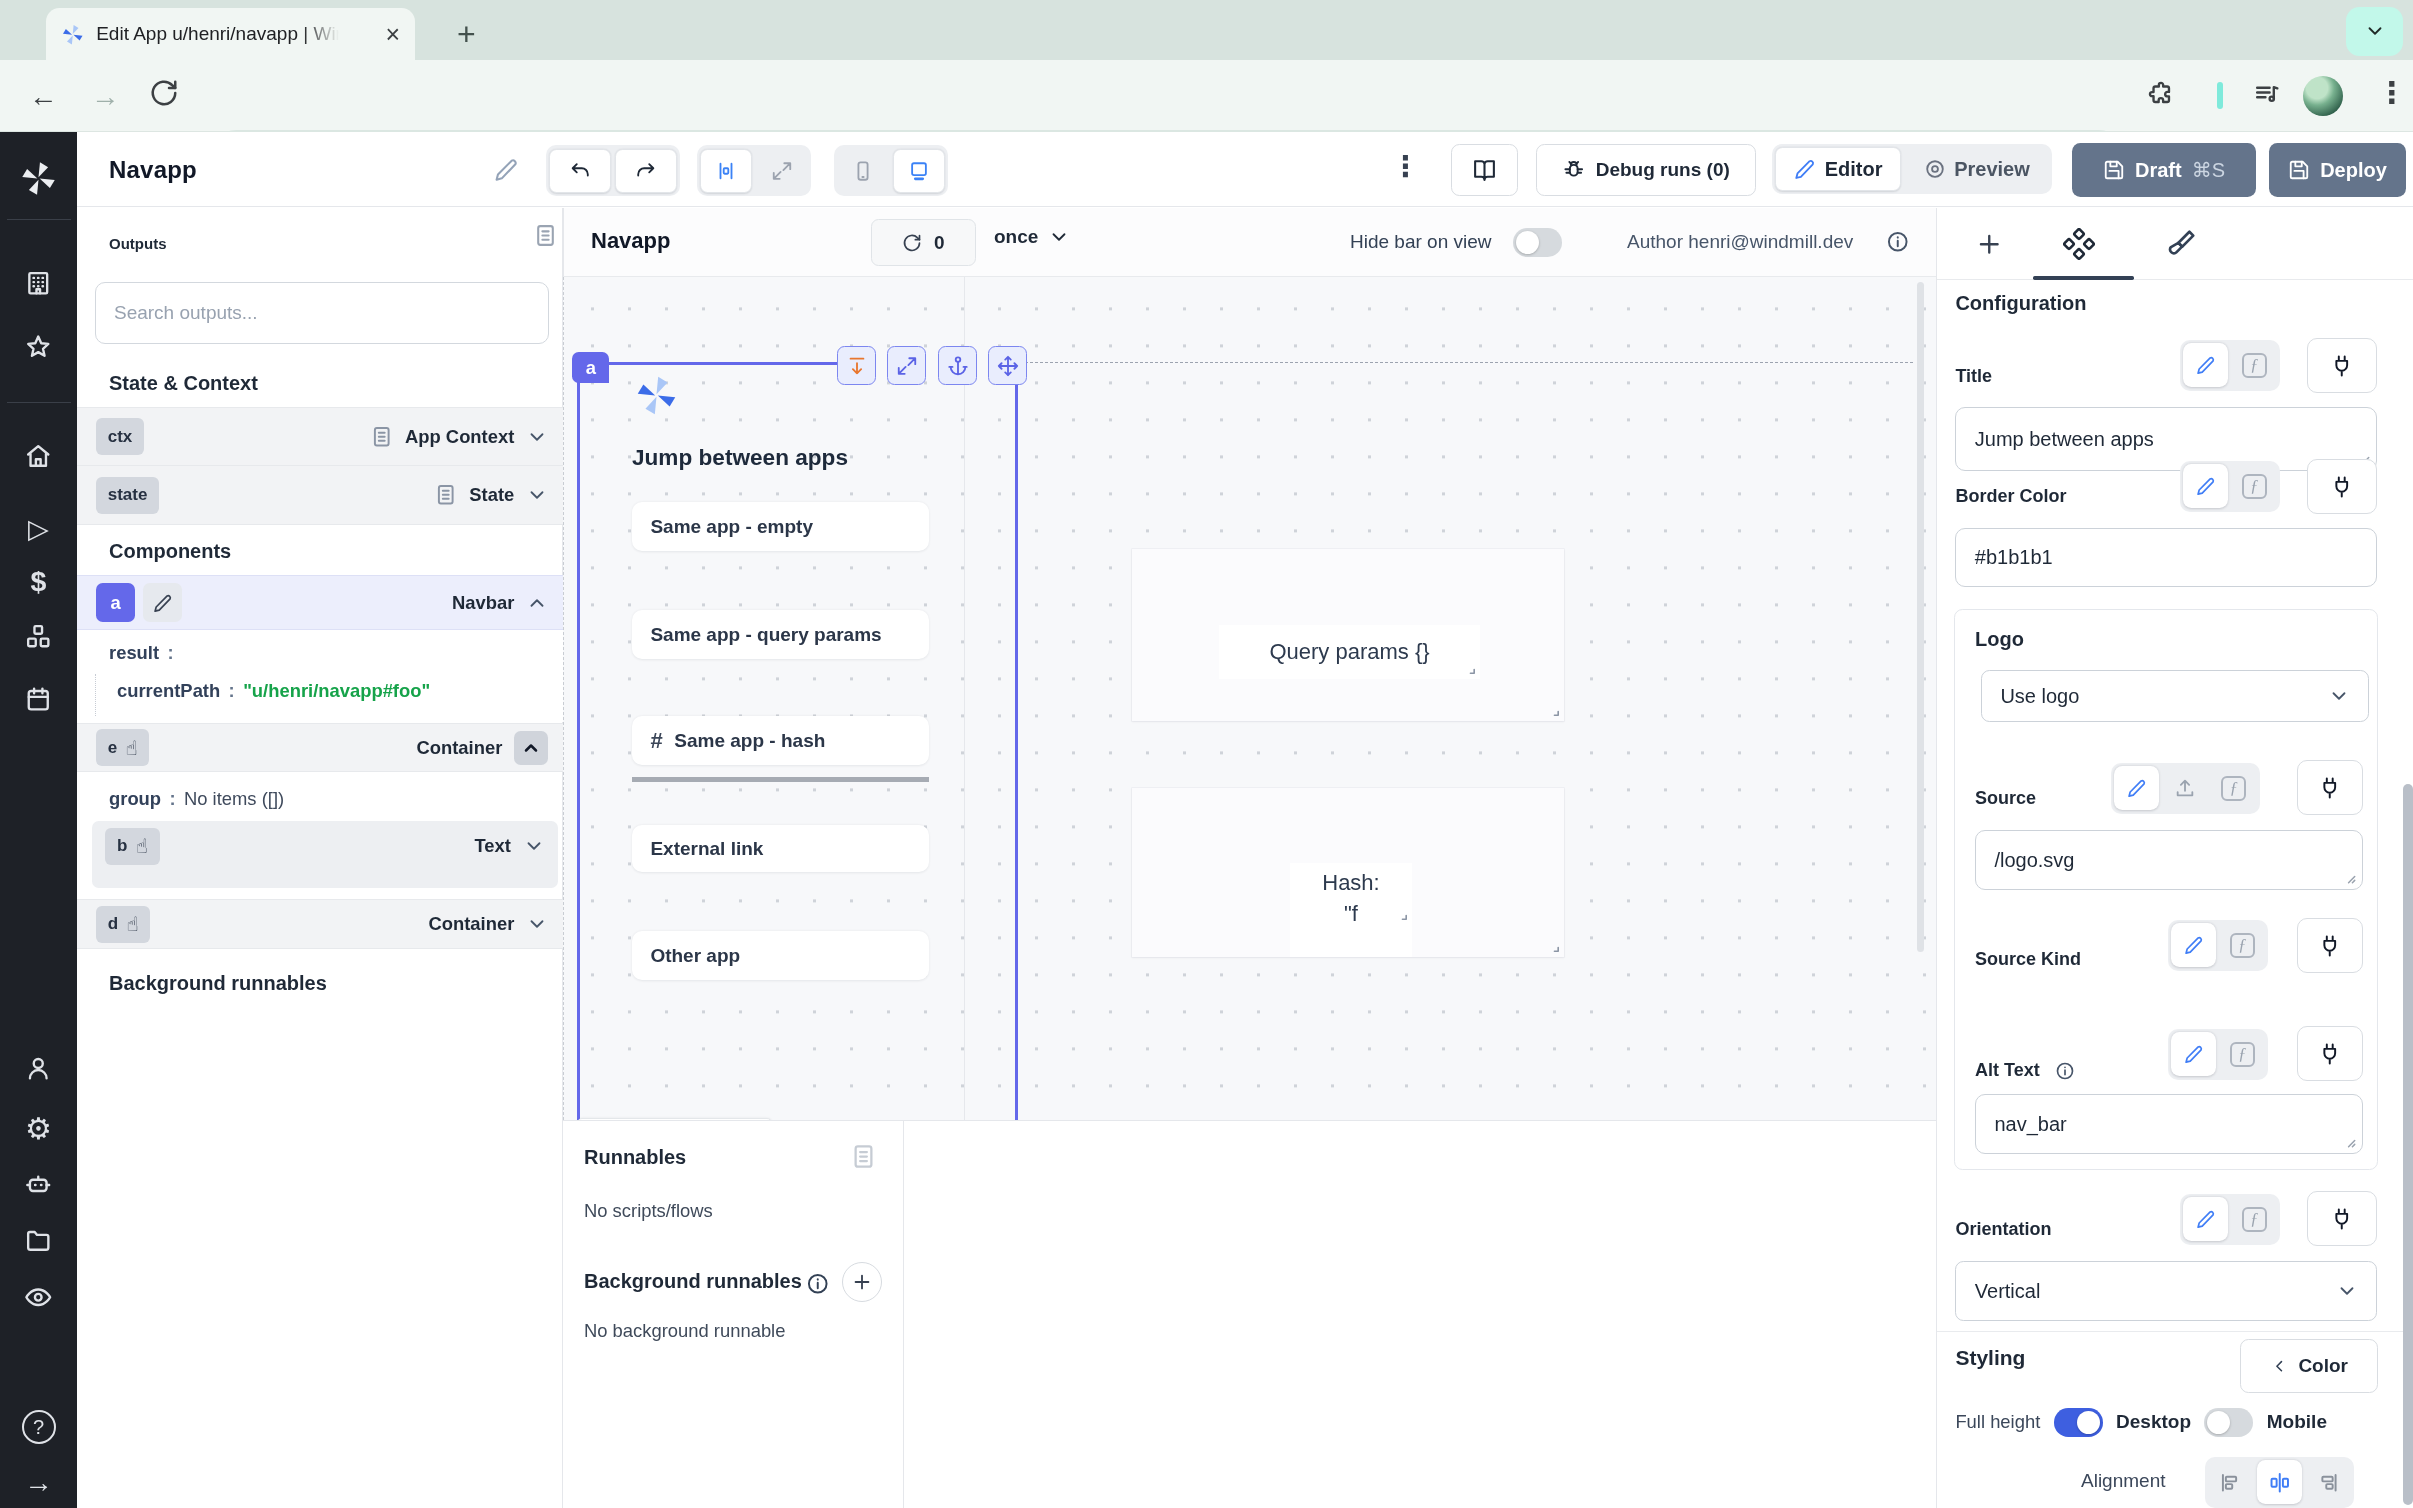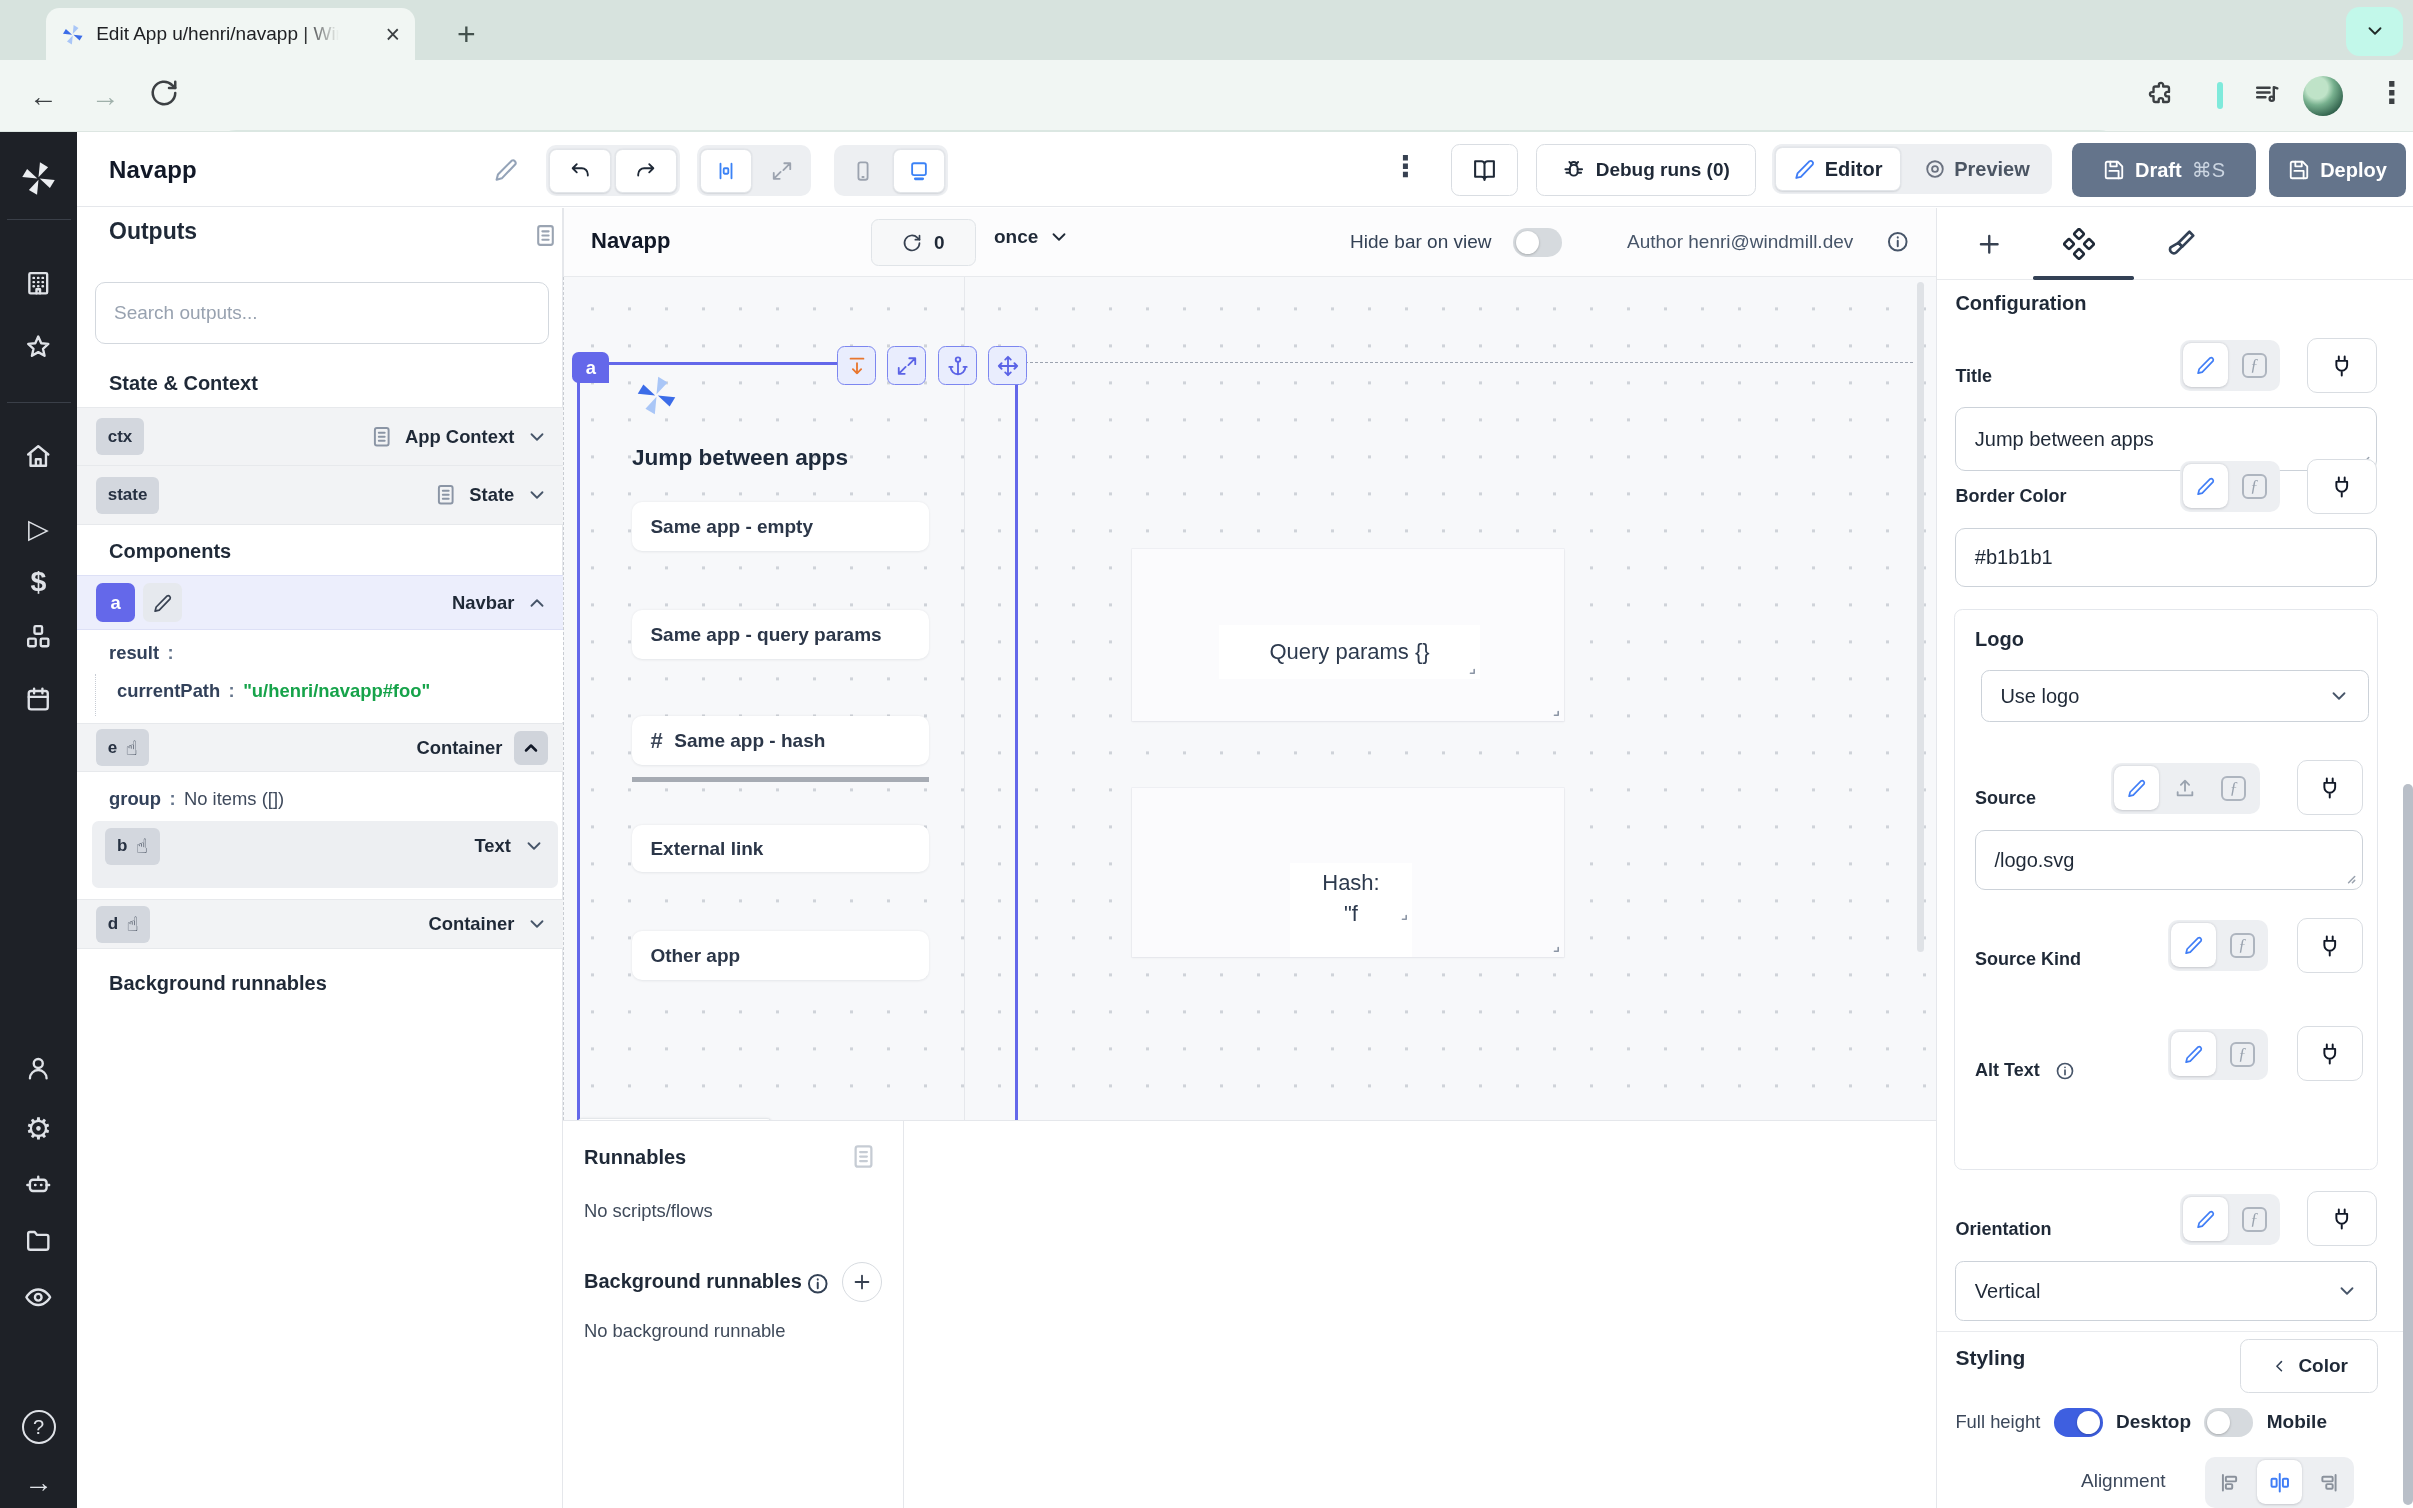--- a/index.html
+++ b/index.html
@@ -486,21 +486,21 @@
     <span class="ric ic" style="top:1151px">
         <svg viewBox="0 0 34 34" width="28.5" height="28.5">
           <use href="#i-eye"></use>
         </svg>
       </span>
     <span class="txt" style="top:1278px;font-size:25px;"><span style="display:inline-flex;width:34px;height:34px;border:2.1px solid #dfe2e7;border-radius:50%;align-items:center;justify-content:center;font-size:20px">?</span></span>
     <span class="txt" style="top:1334px;font-size:28.5px">→</span>
   </div>
 
   <div class="abs" id="leftpanel">
-    <span class="abs sechead" style="left:32px;top:10px;font-size:23px">Outputs</span>
+    <span class="abs sechead" style="left:32px;top:27px;font-size:15px">Outputs</span>
     <span class="abs ic" style="left:456px;top:15px;width:25px;height:25px;color:#9aa4b2">
         <svg viewBox="0 0 30 30" width="25" height="25">
           <use href="#i-doc"></use>
         </svg>
       </span>
     <input class="abs" id="searchout" style="left: 17.6px; top: 74px;" placeholder="Search outputs...">
     <span class="abs sechead" style="left:32px;top:164px">State &amp; Context</span>
 
     <div class="abs outrow" style="top:199px;height:59px">
       <span class="chip">ctx</span>
@@ -941,20 +941,28 @@
             <span class="fx">ƒ</span>
           </span>
       </div>
       <div class="plugbtn" style="left:342px;top:416px;width:66px;height:55px">
           <span class="ic" style="width:23.5px;height:23.5px">
             <svg viewBox="0 0 28 28" width="23.5" height="23.5">
               <use href="#i-plug"></use>
             </svg>
           </span>
         </div>
+      <div class="tinput" style="left:20px;top:484px;width:388px;height:60px">
+          <span>nav_bar</span>
+          <span class="grip ic">
+            <svg viewBox="0 0 22 22" width="18.4" height="18.4">
+              <use href="#i-grip"></use>
+            </svg>
+          </span>
+        </div>
     </div>
 
     <span class="abs cfglabel" style="left:18.4px;top:1011px">Orientation</span>
     <div class="ctrlgrp" style="left:243px;top:986px">
       <span class="cbtn on pencilblue">
           <span class="ic" style="width:20px;height:20px">
             <svg viewBox="0 0 24 24" width="20" height="20">
               <use href="#i-pencil"></use>
             </svg>
           </span>

